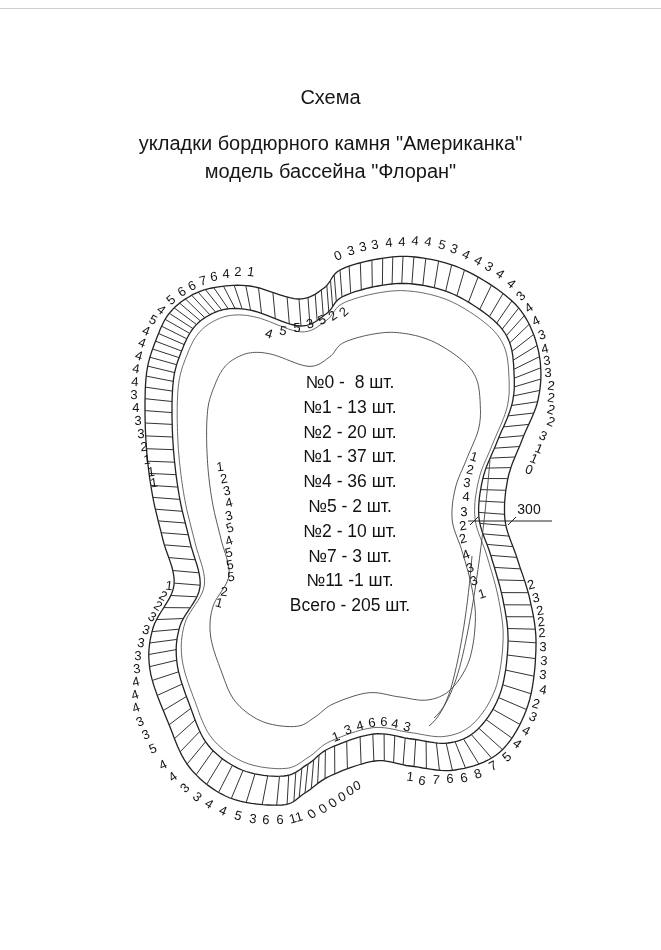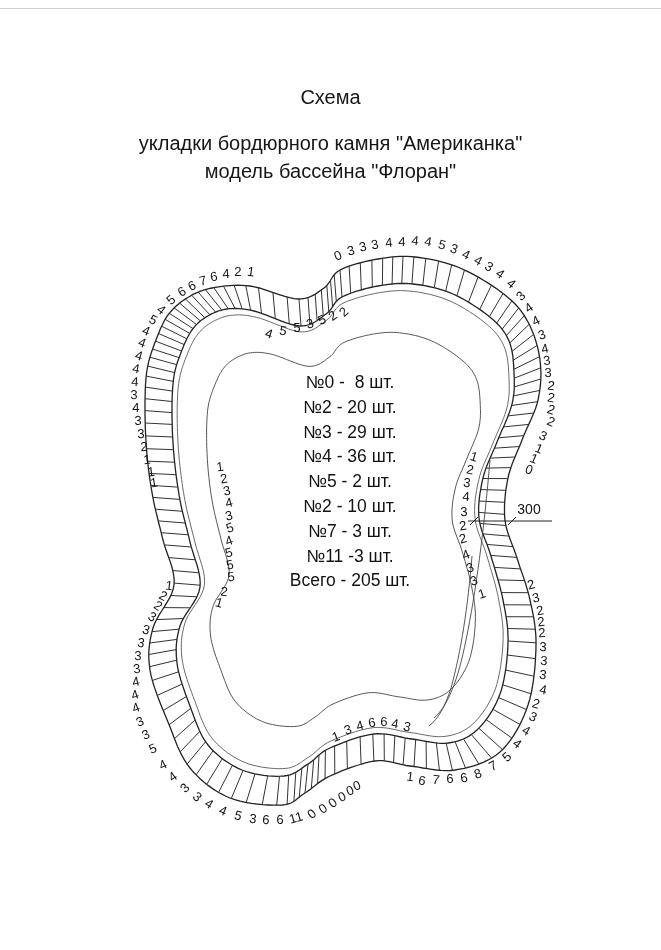--- a/index.html
+++ b/index.html
@@ -328,22 +328,23 @@
     <g id="dimension-group">
       <line x1="468" y1="521" x2="552" y2="521" stroke="#222" stroke-width="1"></line>
       <line x1="470" y1="525" x2="478" y2="517" stroke="#222" stroke-width="1"></line>
       <line x1="508" y1="525" x2="516" y2="517" stroke="#222" stroke-width="1"></line>
       <text class="dim" x="529" y="514" text-anchor="middle">300</text>
     </g>
   </svg>
 
   <div class="legend" id="legend">
       <div class="legend-row">№0 -  8 шт.</div>
+      <div class="legend-row">№1 - 13 шт.</div>
       <div class="legend-row">№2 - 20 шт.</div>
-      <div class="legend-row">№3 - 29 шт.</div>
+      <div class="legend-row">№1 - 37 шт.</div>
       <div class="legend-row">№4 - 36 шт.</div>
       <div class="legend-row">№5 - 2 шт.</div>
       <div class="legend-row">№2 - 10 шт.</div>
       <div class="legend-row">№7 - 3 шт.</div>
-      <div class="legend-row">№11 -3 шт.</div>
+      <div class="legend-row">№11 -1 шт.</div>
       <div class="legend-row">Всего - 205 шт.</div>
     </div>
 </div>
 
 </body></html>

